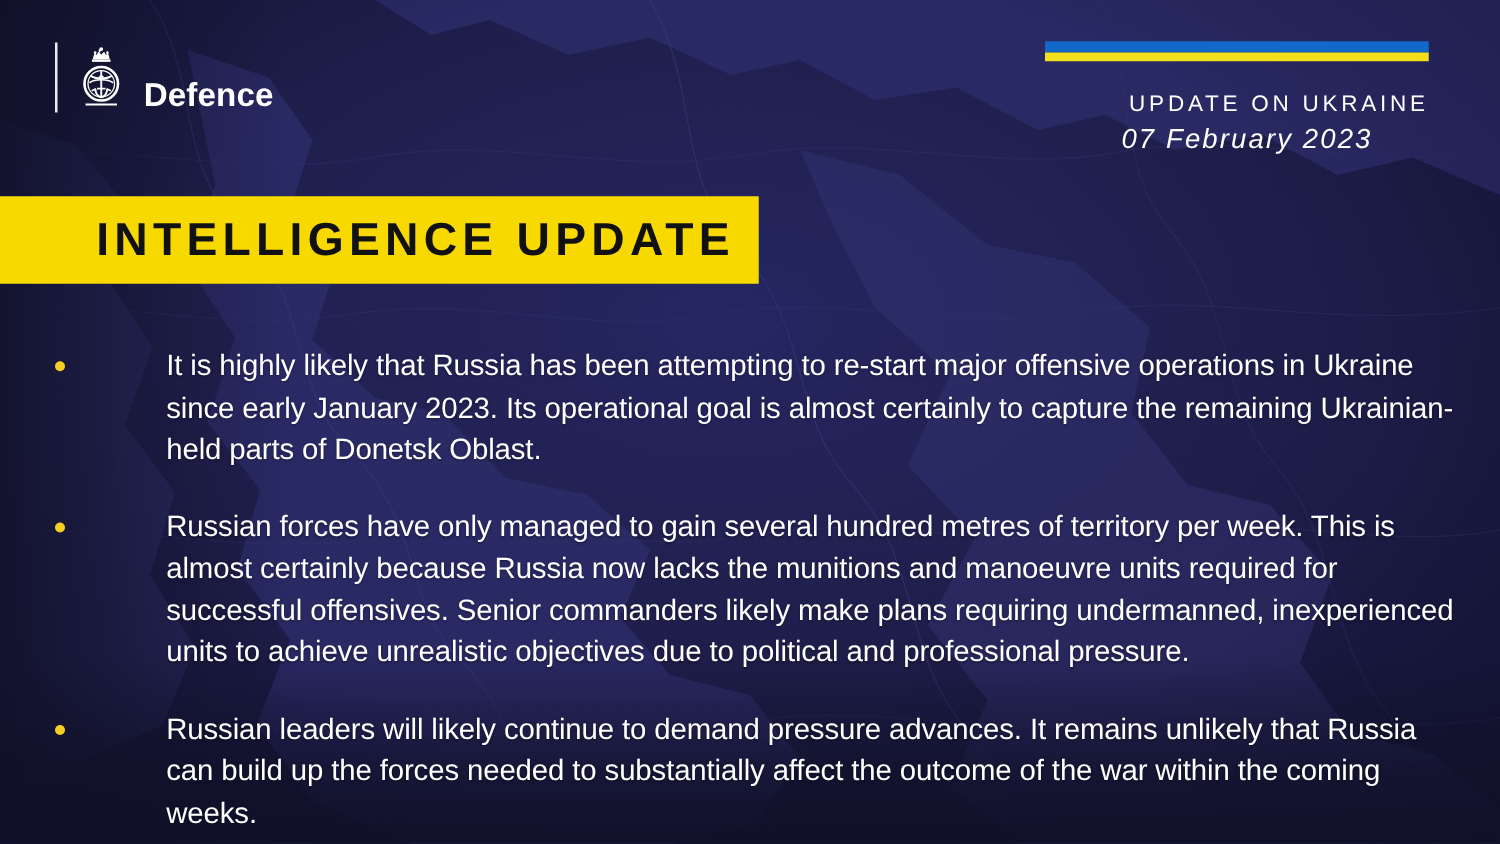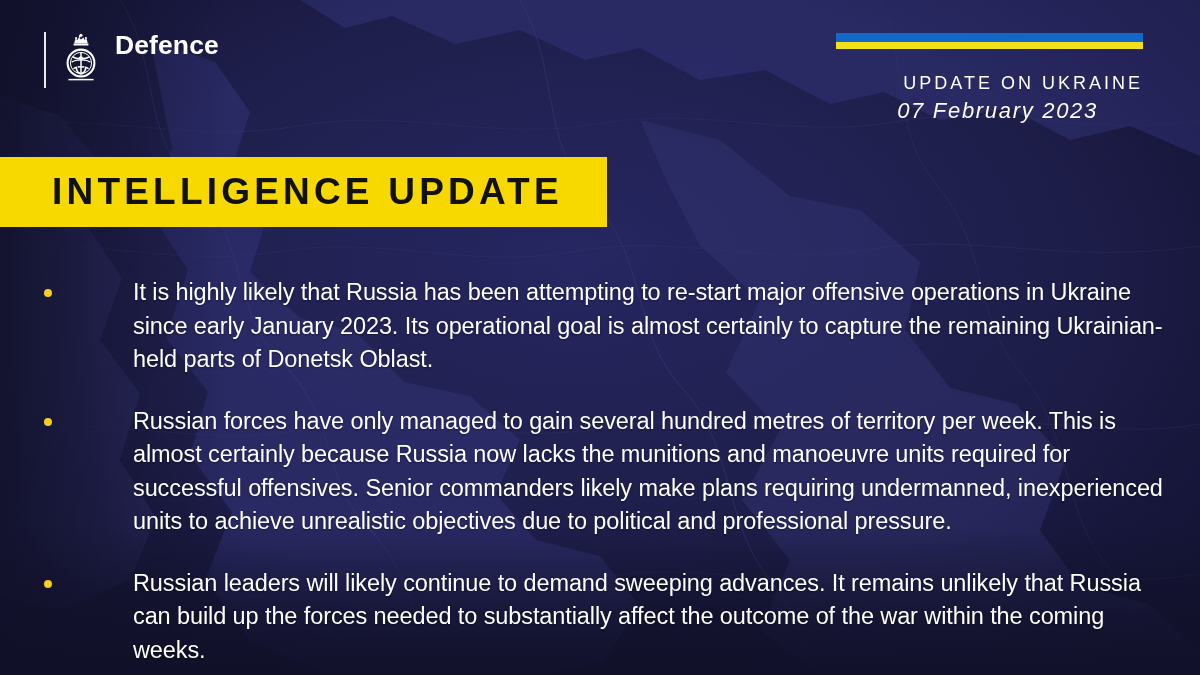--- a/index.html
+++ b/index.html
@@ -78,21 +78,21 @@
     width: 230px;
     background: linear-gradient(90deg, rgba(16,16,40,0.82) 0%, rgba(18,18,44,0.25) 65%, rgba(20,20,48,0) 100%);
   }
 
   
   .logo-block {
     position: absolute;
     left: 44px;
     top: 32px;
     display: flex;
-    align-items: flex-start;
+    align-items: flex-end;
     height: 58px;
   }
   .logo-rule {
     width: 2px;
     height: 56px;
     background: #ffffff;
     opacity: 0.92;
     margin-right: 14px;
   }
   .crest {
@@ -153,21 +153,21 @@
     position: absolute;
     left: 0;
     top: 157px;
     width: 607px;
     height: 70px;
     background: #f7d900;
     display: flex;
     align-items: center;
   }
   .banner-text {
-    margin-left: 52px;
+    margin-left: 77px;
     color: #111111;
     font-size: 37px;
     font-weight: 700;
     letter-spacing: 4.2px;
     line-height: 40px;
     white-space: nowrap;
   }
 
   
   .bullets {
@@ -280,17 +280,17 @@
     <div class="bullet-row">
       <div class="bullet-dot"></div>
       <div class="bullet-text">It is highly likely that Russia has been attempting to re-start major offensive operations in Ukraine since early January 2023. Its operational goal is almost certainly to capture the remaining Ukrainian-held parts of Donetsk Oblast.</div>
     </div>
     <div class="bullet-row">
       <div class="bullet-dot"></div>
       <div class="bullet-text">Russian forces have only managed to gain several hundred metres of territory per week. This is almost certainly because Russia now lacks the munitions and manoeuvre units required for successful offensives. Senior commanders likely make plans requiring undermanned, inexperienced units to achieve unrealistic objectives due to political and professional pressure.</div>
     </div>
     <div class="bullet-row">
       <div class="bullet-dot"></div>
-      <div class="bullet-text">Russian leaders will likely continue to demand sweeping advances. It remains unlikely that Russia can build up the forces needed to substantially affect the outcome of the war within the coming weeks.</div>
+      <div class="bullet-text">Russian leaders will likely continue to demand pressure advances. It remains unlikely that Russia can build up the forces needed to substantially affect the outcome of the war within the coming weeks.</div>
     </div>
   </div>
 
 </div>
 
 </body></html>

